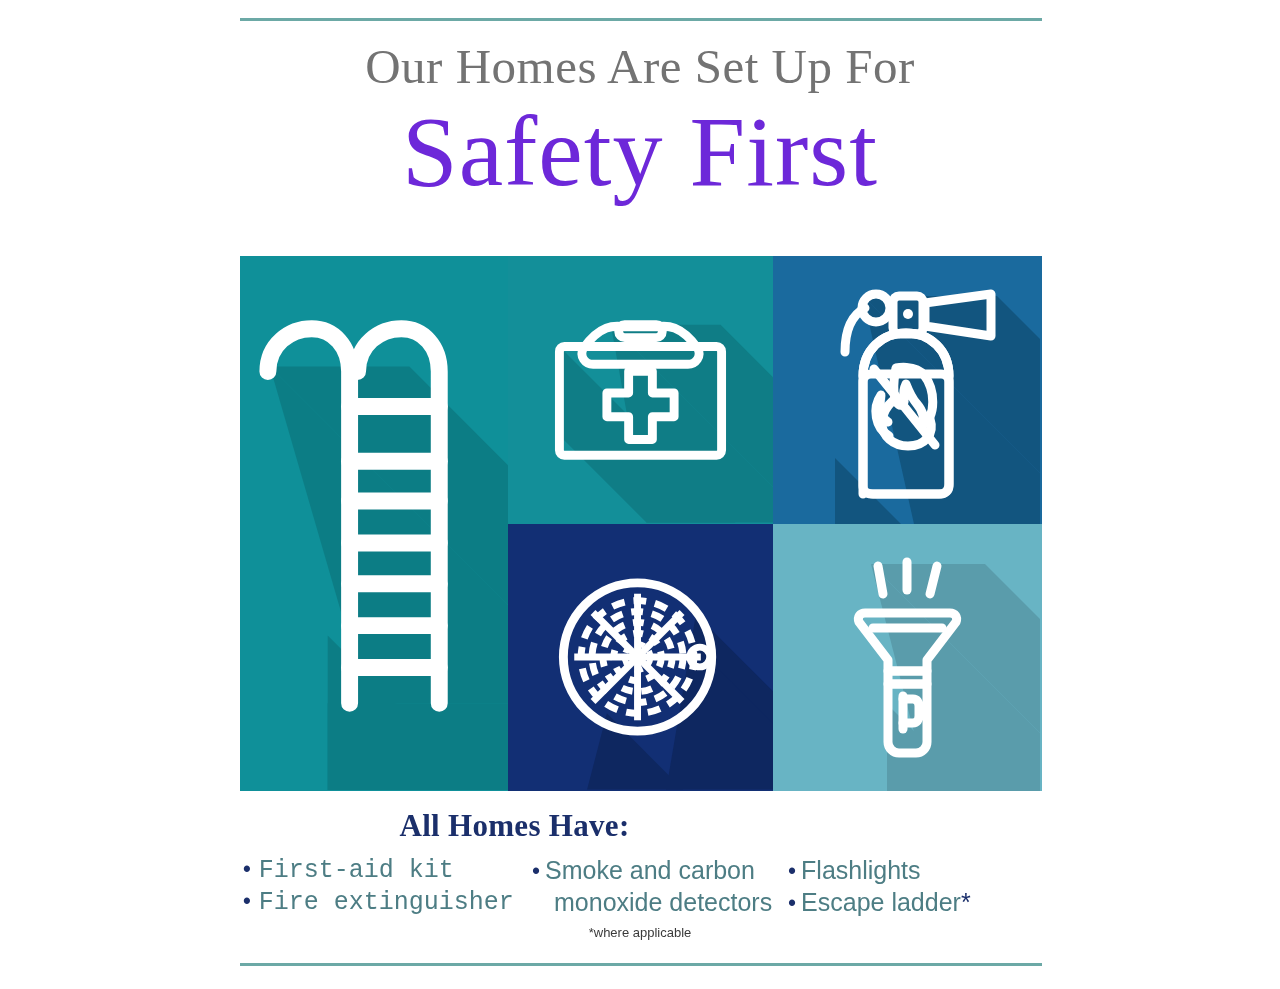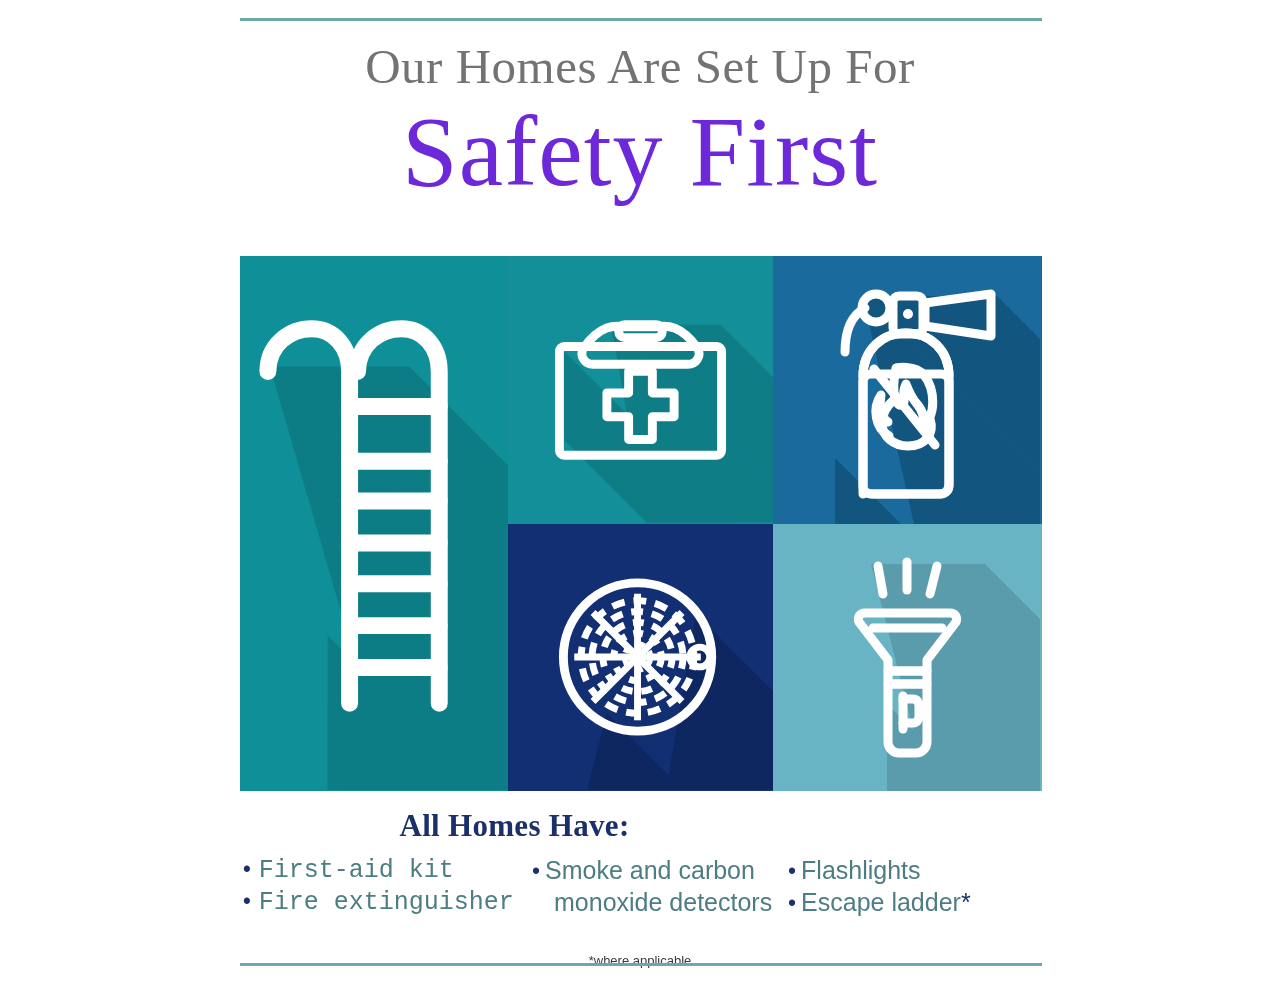--- a/index.html
+++ b/index.html
@@ -129,21 +129,20 @@
   .bullet-item .star { color: #1b2f6b; }
 
   .footnote {
     position: absolute;
     left: 0;
     top: 925px;
     width: 1280px;
     text-align: center;
     font-size: 13px;
     color: #3a3a3a;
-    margin-top: 28px;
   }
 </style>
 </head>
 <body>
 
 <div class="poster">
 
   <div class="rule rule-top"></div>
 
   <div class="title-block">

